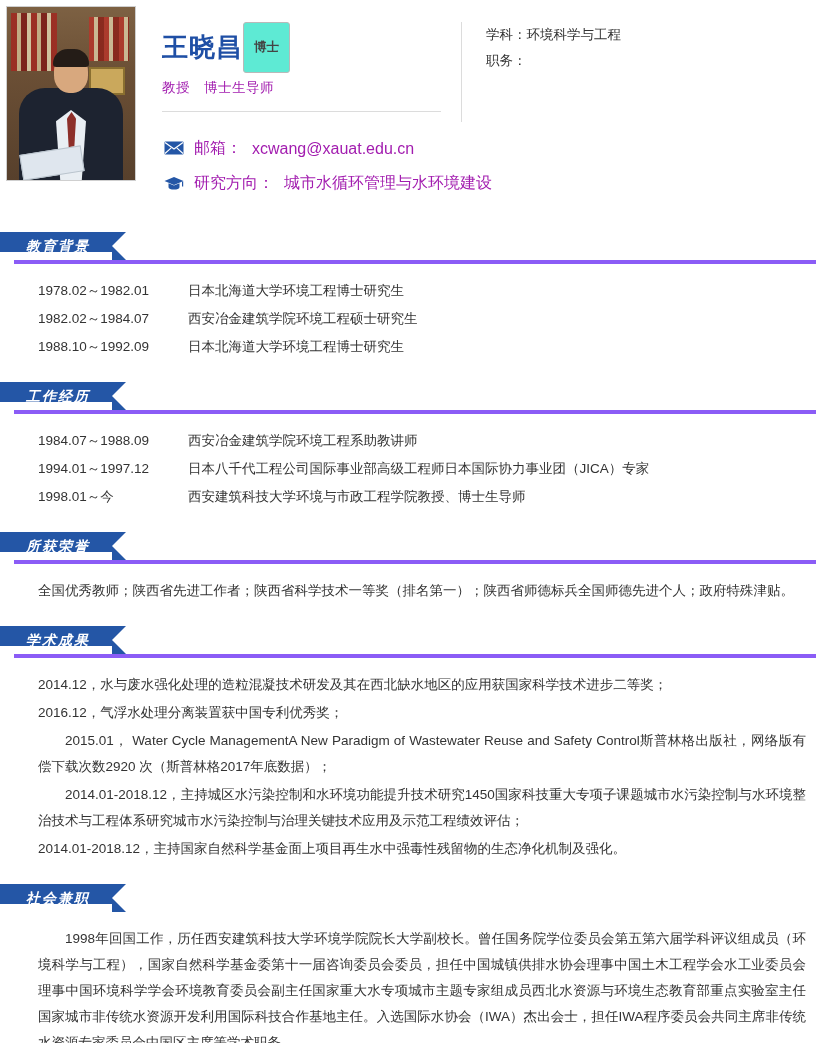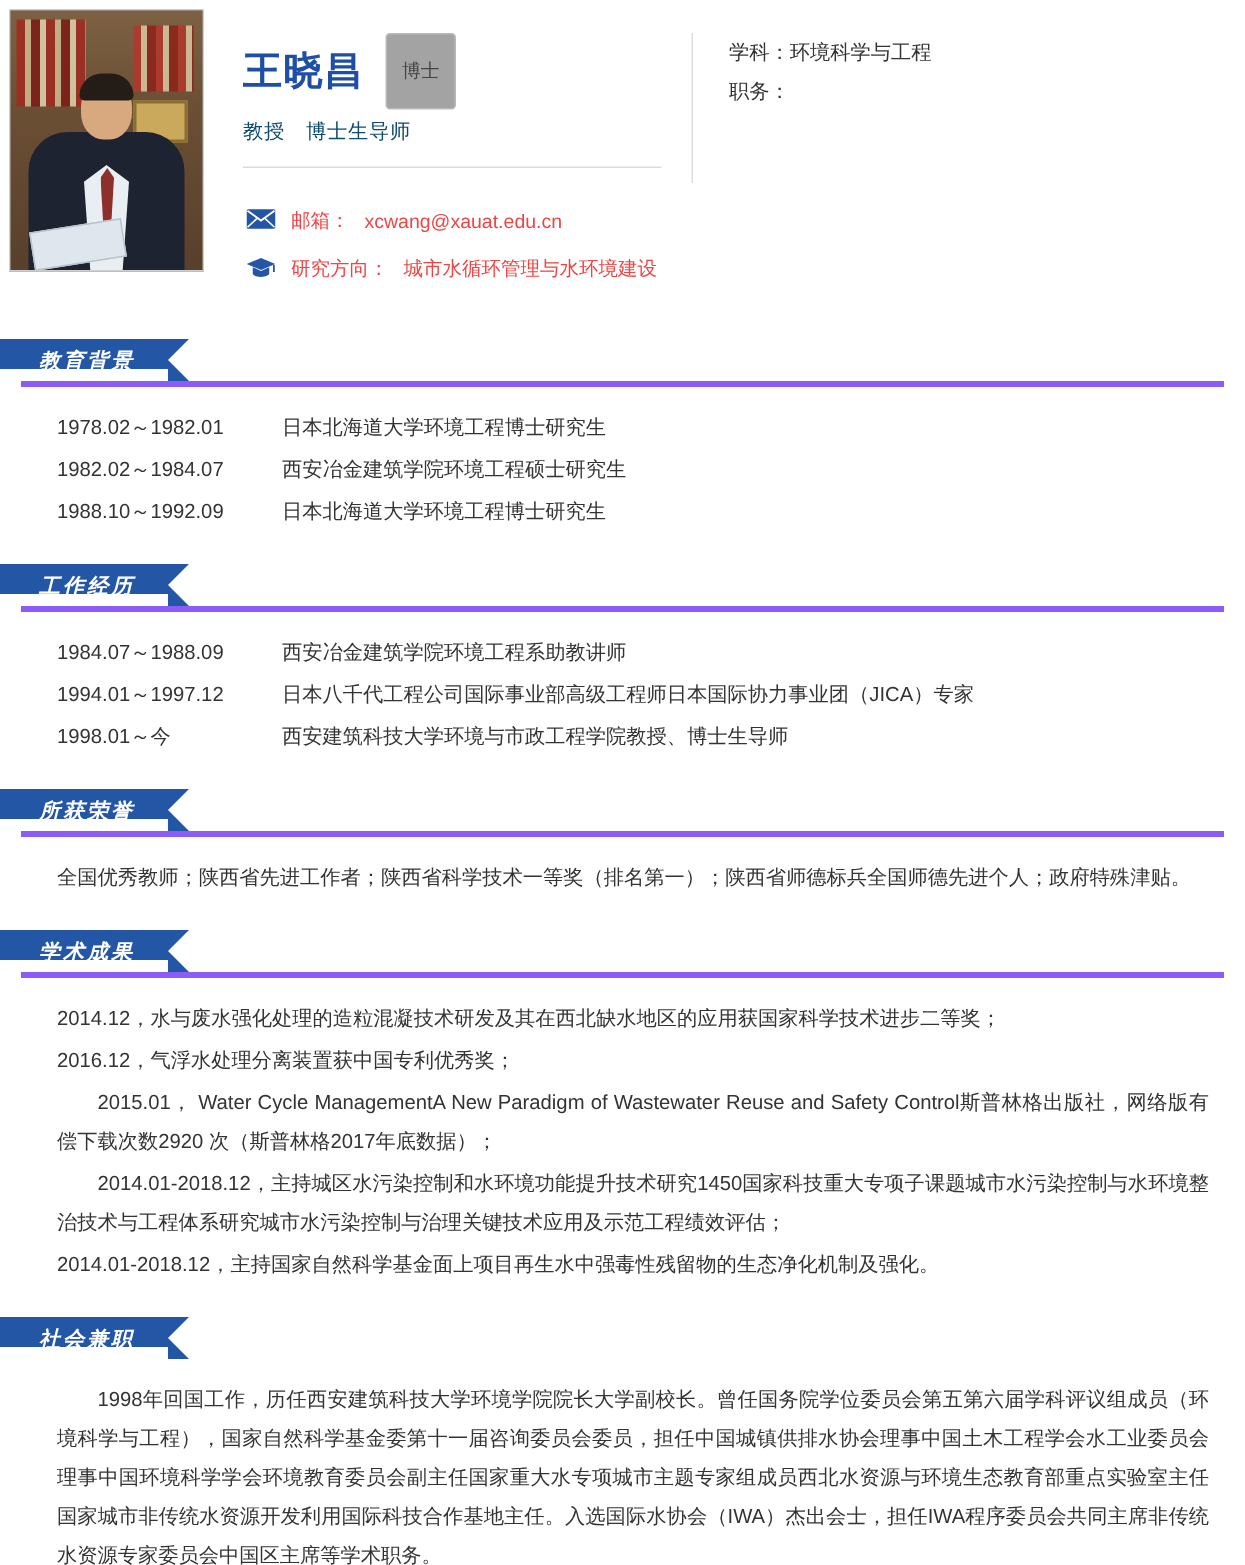--- a/index.html
+++ b/index.html
@@ -84,70 +84,71 @@
   }
 
   .header-right {
     flex: 1;
     padding-left: 26px;
     padding-top: 6px;
   }
   .name-row {
     display: flex;
     align-items: center;
-    gap: 14px;
+    gap: 0;
   }
   .name {
     font-size: 26px;
     font-weight: bold;
     color: #1f4fa5;
     letter-spacing: 1px;
   }
   .degree-badge {
     border: 1px solid #b9b9b9;
-    background: #a3a3a3;
+    background: #5eead4;
     color: #444;
     font-size: 12.5px;
     padding: 16px 10px;
     border-radius: 3px;
+    font-weight: bold;
   }
   .info-grid {
     display: flex;
     margin-top: 10px;
   }
   .info-left {
     width: 300px;
     border-right: 1px solid #dcdcdc;
     padding-right: 20px;
     padding-bottom: 10px;
   }
   .titles-line {
-    color: #0c4a6e;
+    color: #a21caf;
     font-size: 13.5px;
     padding: 6px 0 14px 0;
     border-bottom: 1px solid #dcdcdc;
     letter-spacing: .5px;
   }
   .info-right {
     padding-left: 24px;
     font-size: 13.5px;
     color: #333;
     line-height: 26px;
   }
   .contact-block {
     margin-top: 16px;
     padding-left: 2px;
   }
   .contact-line {
     display: flex;
     align-items: center;
     gap: 10px;
     margin-bottom: 14px;
-    font-size: 13px;
-    color: #ef4444;
+    font-size: 16px;
+    color: #a21caf;
   }
   .ic {
     width: 20px; height: 16px; flex: 0 0 20px;
     display: inline-block;
     position: relative;
   }
   .ic svg { display: block; }
 
   
   .section { margin-top: 4px; }

